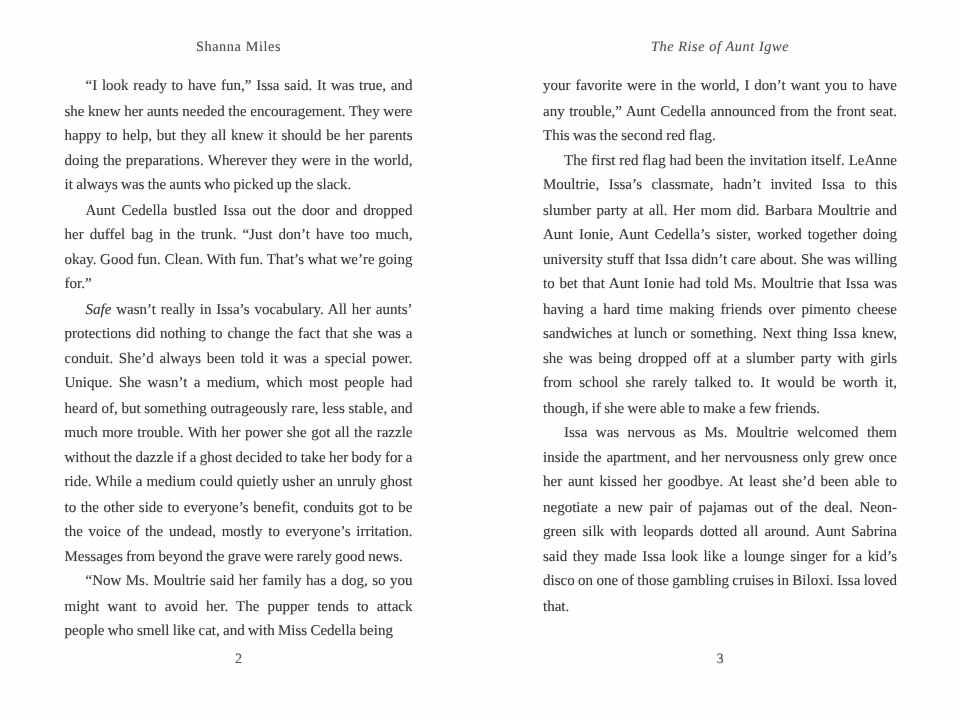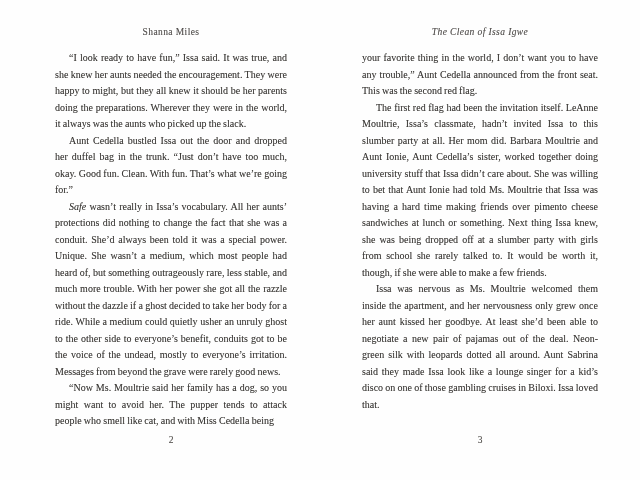--- a/index.html
+++ b/index.html
@@ -17,21 +17,21 @@
   .book-spread {
     position: absolute;
     inset: 0;
     background: #fefefe;
   }
   .page {
     position: absolute;
     top: 0;
     height: 480px;
   }
-  .page-left  { left: 43px;  width: 232px; margin-left: 12px; }
+  .page-left  { left: 43px;  width: 232px; }
   .page-right { left: 362px; width: 236px; }
 
   .running-header {
     position: absolute;
     top: 27px;
     left: 0;
     width: 100%;
     text-align: center;
     font-size: 9.5px;
     letter-spacing: 0.4px;
@@ -77,31 +77,31 @@
   }
 </style>
 </head>
 <body>
 
 <div class="book-spread">
 
   <div class="page page-left">
     <div class="running-header">Shanna Miles</div>
     <div class="body-text">
-        <p class="indent">“I look ready to have fun,” Issa said. It was true, and she knew her aunts needed the encouragement. They were happy to might, but they all knew it should be her parents doing the preparations. Wherever they were in the world, it always was the aunts who picked up the slack.</p>
+        <p class="indent">“I look ready to have fun,” Issa said. It was true, and she knew her aunts needed the encouragement. They were happy to help, but they all knew it should be her parents doing the preparations. Wherever they were in the world, it always was the aunts who picked up the slack.</p>
         <p class="indent">Aunt Cedella bustled Issa out the door and dropped her duffel bag in the trunk. “Just don’t have too much, okay. Good fun. Clean. With fun. That’s what we’re going for.”</p>
         <p class="indent"><em>Safe</em> wasn’t really in Issa’s vocabulary. All her aunts’ protections did nothing to change the fact that she was a conduit. She’d always been told it was a special power. Unique. She wasn’t a medium, which most people had heard of, but something outrageously rare, less stable, and much more trouble. With her power she got all the razzle without the dazzle if a ghost decided to take her body for a ride. While a medium could quietly usher an unruly ghost to the other side to everyone’s benefit, conduits got to be the voice of the undead, mostly to everyone’s irritation. Messages from beyond the grave were rarely good news.</p>
         <p class="indent">“Now Ms. Moultrie said her family has a dog, so you might want to avoid her. The pupper tends to attack people who smell like cat, and with Miss Cedella being</p>
       </div>
     <div class="page-number">2</div>
   </div>
 
   <div class="page page-right">
-    <div class="running-header title-style">The Clean of Issa Igwe</div>
+    <div class="running-header title-style">The Rise of Aunt Igwe</div>
     <div class="body-text">
-        <p>your favorite thing in the world, I don’t want you to have any trouble,” Aunt Cedella announced from the front seat. This was the second red flag.</p>
+        <p>your favorite were in the world, I don’t want you to have any trouble,” Aunt Cedella announced from the front seat. This was the second red flag.</p>
         <p class="indent">The first red flag had been the invitation itself. LeAnne Moultrie, Issa’s classmate, hadn’t invited Issa to this slumber party at all. Her mom did. Barbara Moultrie and Aunt Ionie, Aunt Cedella’s sister, worked together doing university stuff that Issa didn’t care about. She was willing to bet that Aunt Ionie had told Ms. Moultrie that Issa was having a hard time making friends over pimento cheese sandwiches at lunch or something. Next thing Issa knew, she was being dropped off at a slumber party with girls from school she rarely talked to. It would be worth it, though, if she were able to make a few friends.</p>
         <p class="indent">Issa was nervous as Ms. Moultrie welcomed them inside the apartment, and her nervousness only grew once her aunt kissed her goodbye. At least she’d been able to negotiate a new pair of pajamas out of the deal. Neon-green silk with leopards dotted all around. Aunt Sabrina said they made Issa look like a lounge singer for a kid’s disco on one of those gambling cruises in Biloxi. Issa loved that.</p>
       </div>
     <div class="page-number">3</div>
   </div>
 
 </div>
 
 </body></html>

